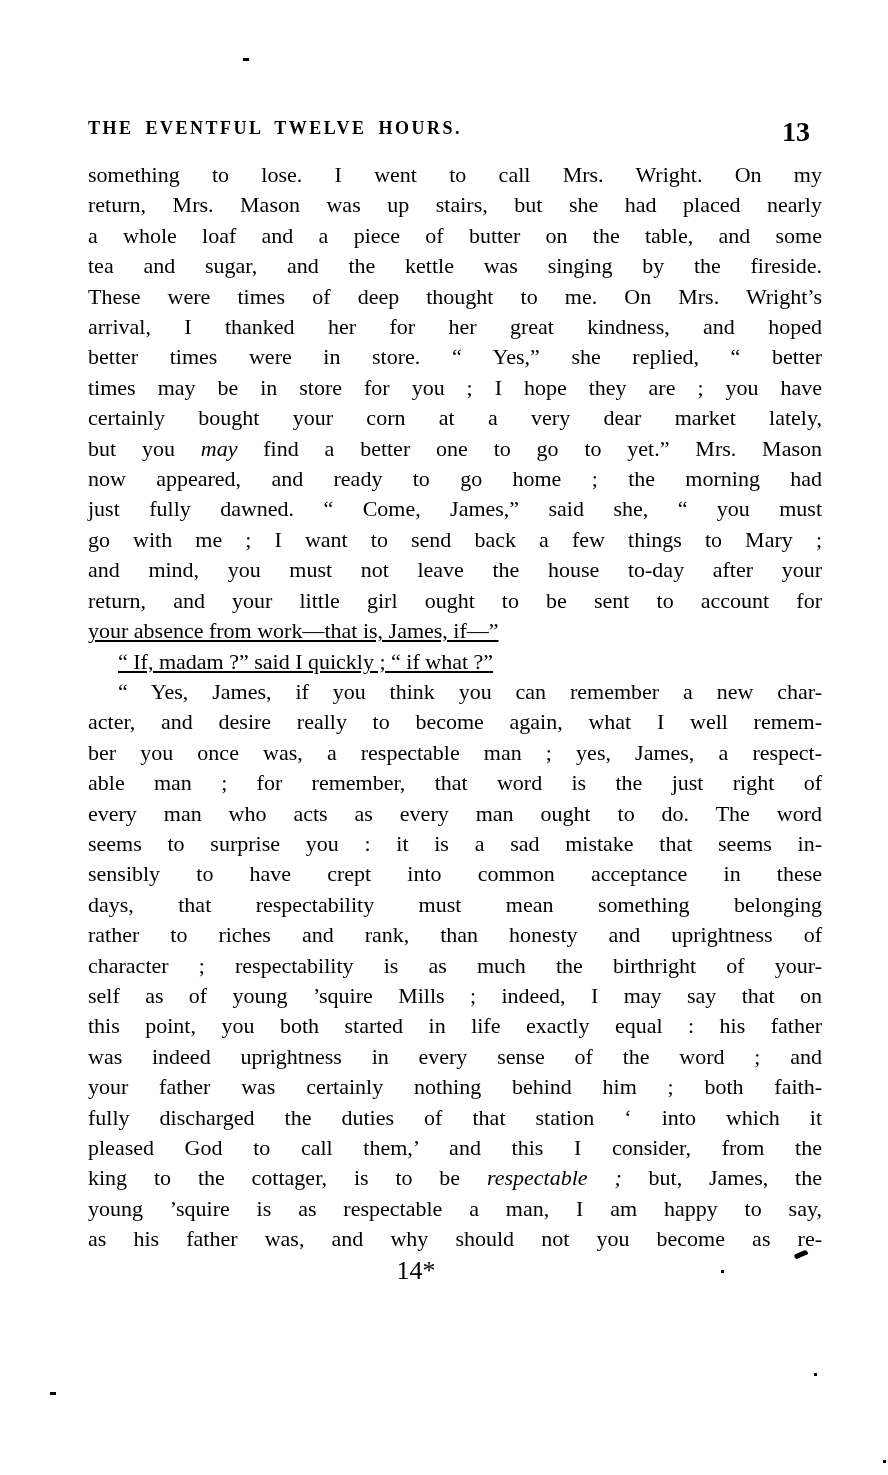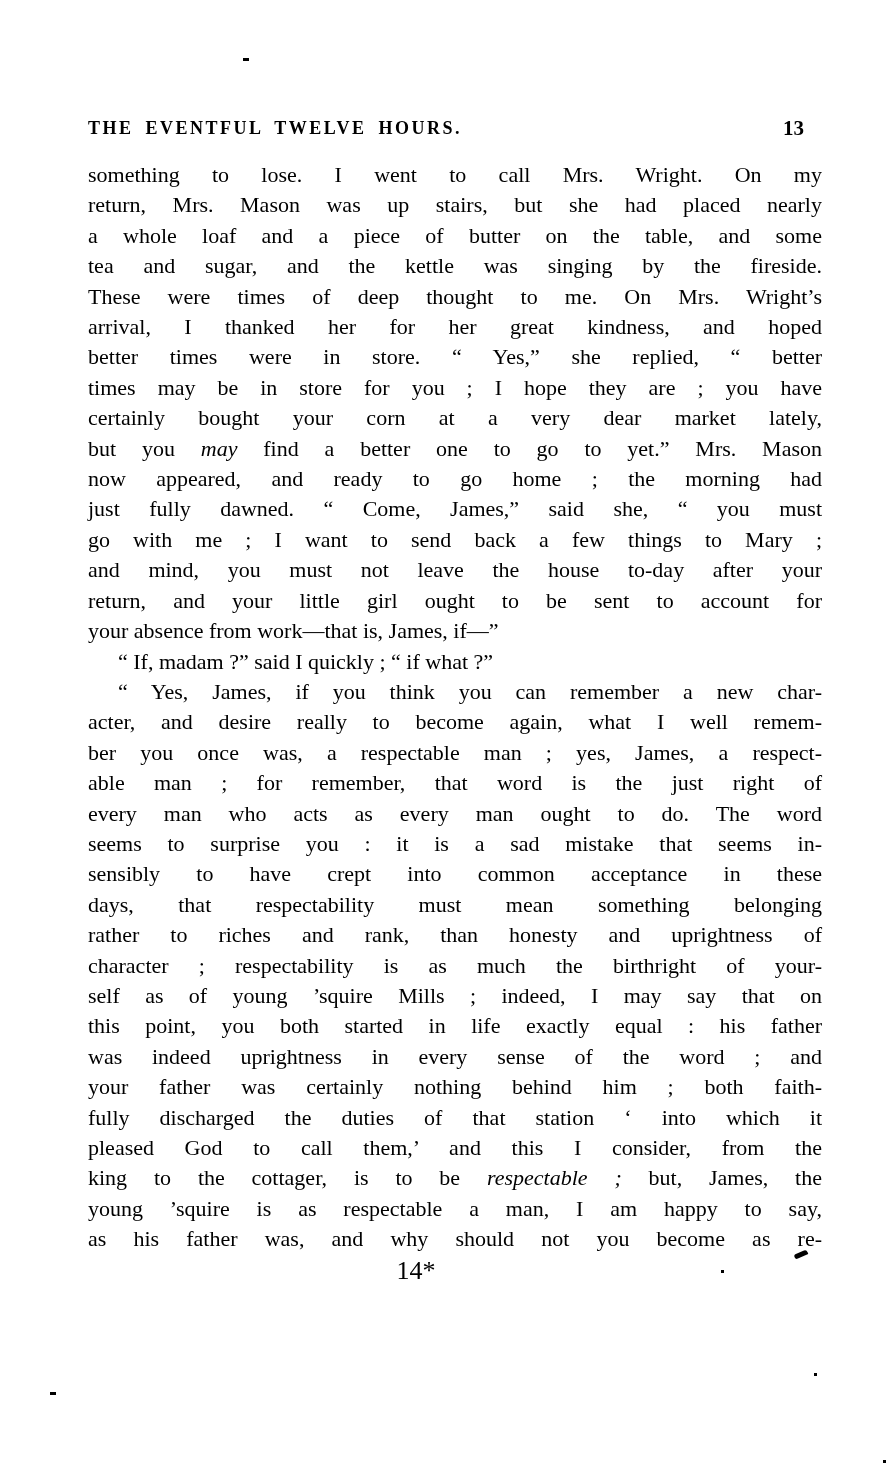--- a/index.html
+++ b/index.html
@@ -28,23 +28,23 @@
     top: 2px;
     text-align: left;
     font-size: 18px;
     font-weight: bold;
     letter-spacing: 2.5px;
     word-spacing: 5px;
     white-space: nowrap;
   }
   .page-number {
     position: absolute;
-    right: 18px;
+    right: 12px;
     top: 0;
-    font-size: 21px;
+    font-size: 28px;
     font-weight: bold;
   }
 
   
   .page-body {
     position: absolute;
     top: 160px;
     left: 88px;
     width: 734px;
     font-size: 22px;
@@ -53,20 +53,21 @@
   .line {
     text-align: justify;
     text-align-last: justify;
     -moz-text-align-last: justify;
     text-justify: inter-word;
     white-space: normal;
   }
   .line.nojust {
     text-align: left;
     text-align-last: left;
+    text-decoration: underline;
   }
   .line.indent { text-indent: 30px; }
   .line i { }
 
   
   .signature-mark {
     position: absolute;
     top: 1256px;
     left: 100px;
     width: 632px;

